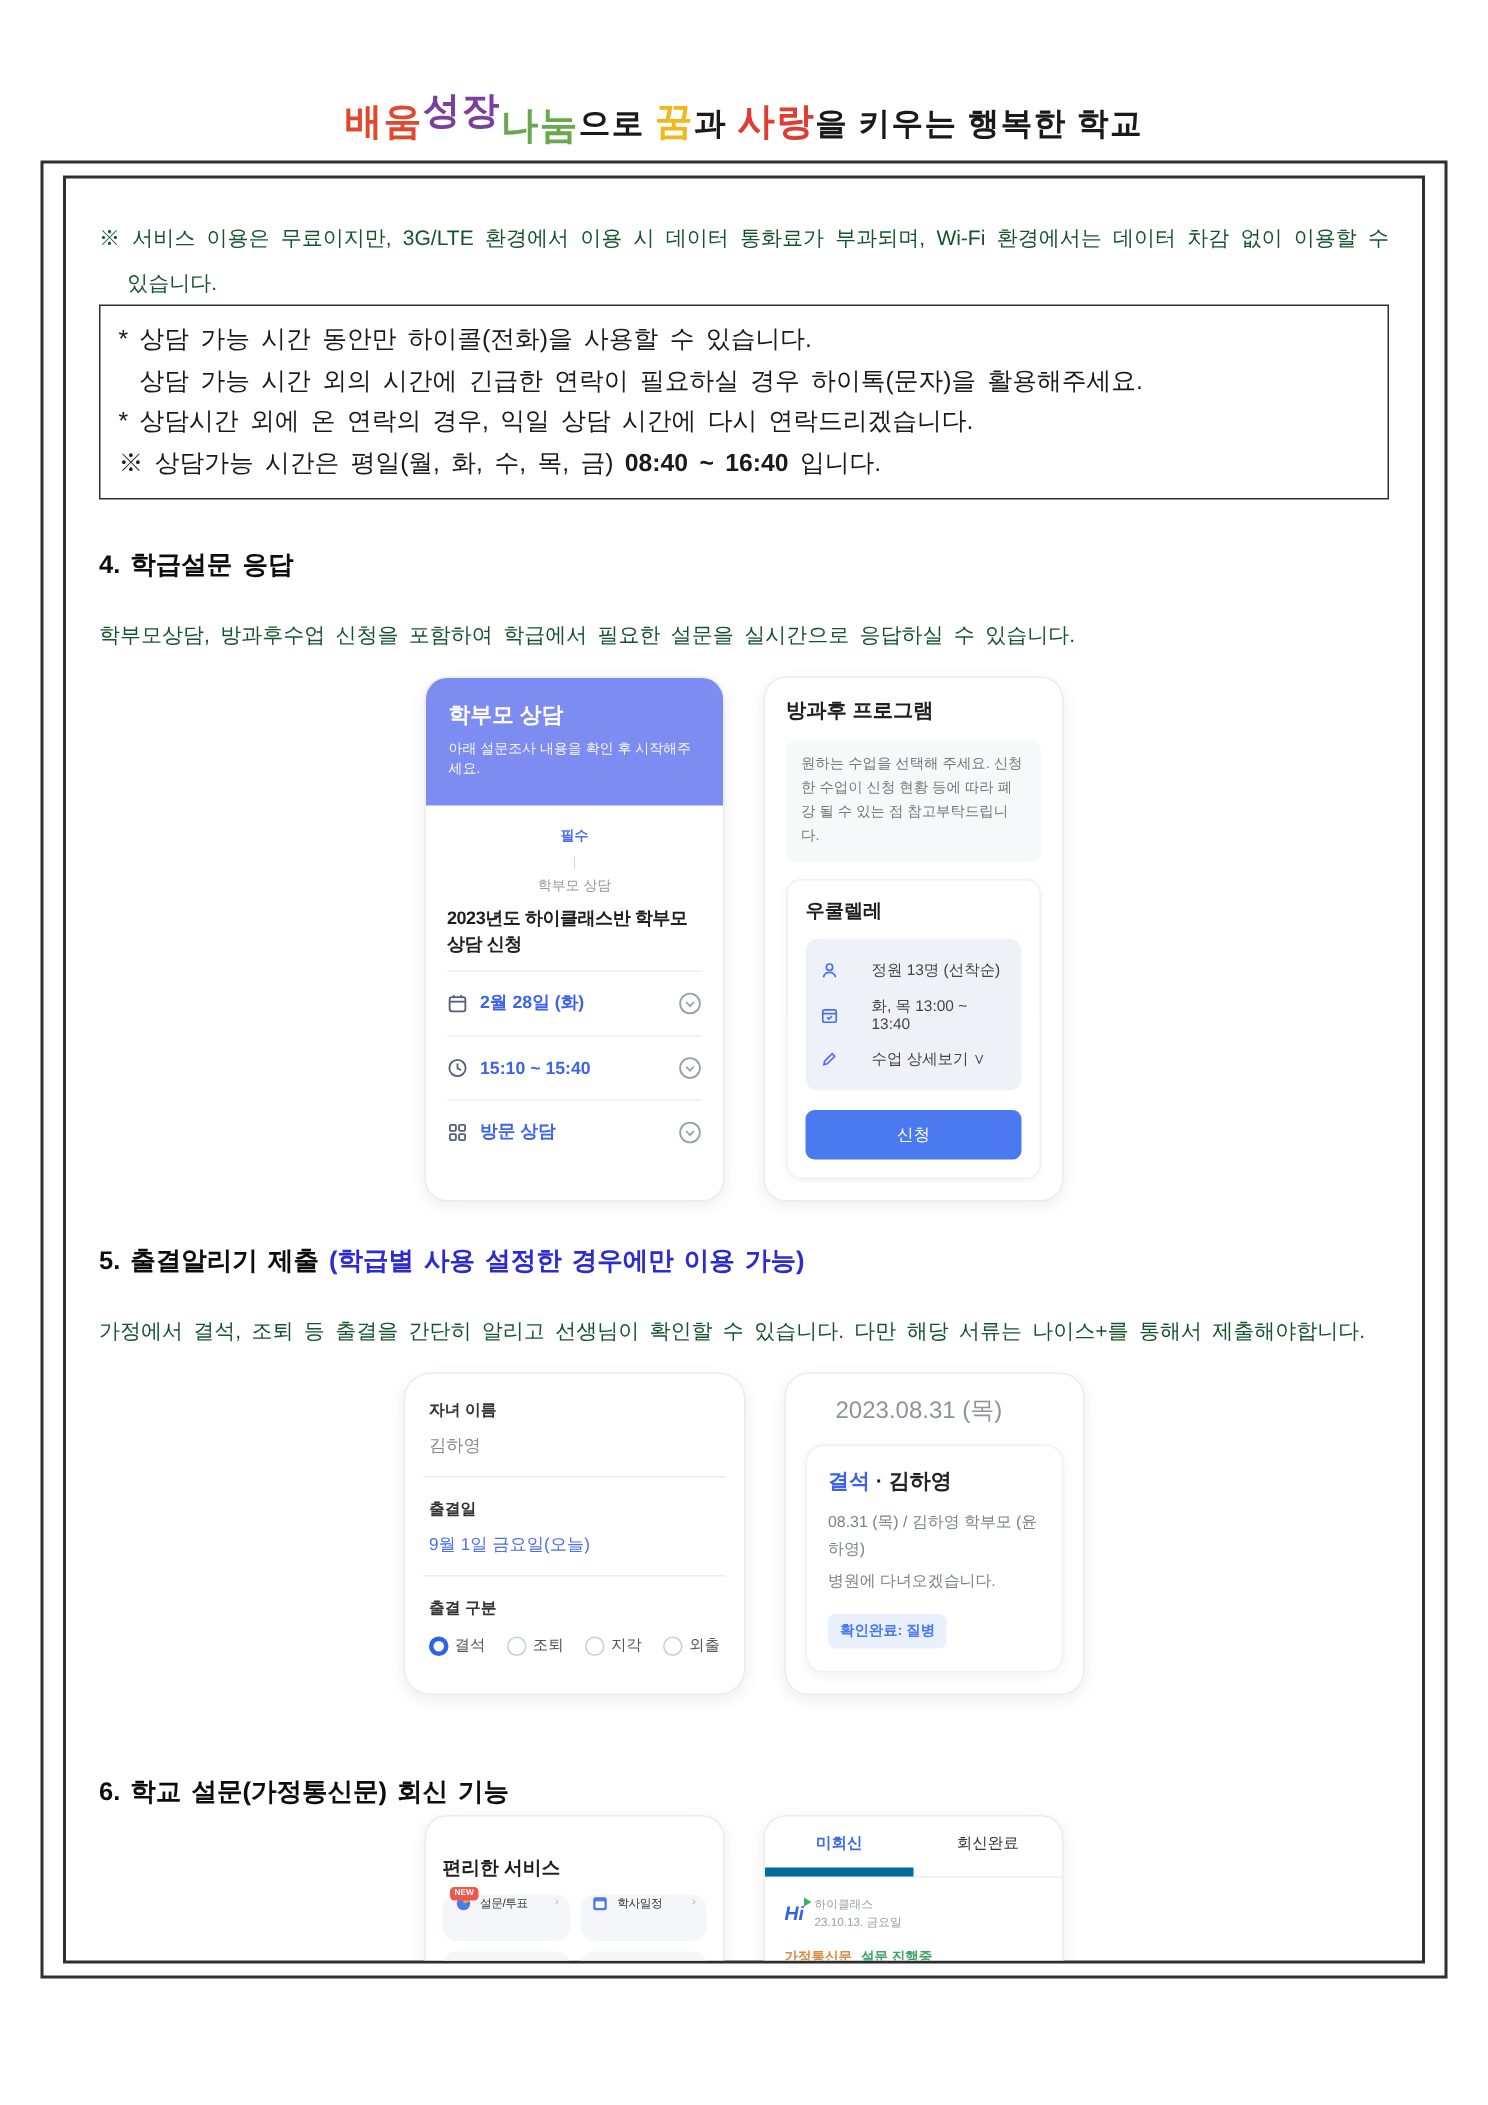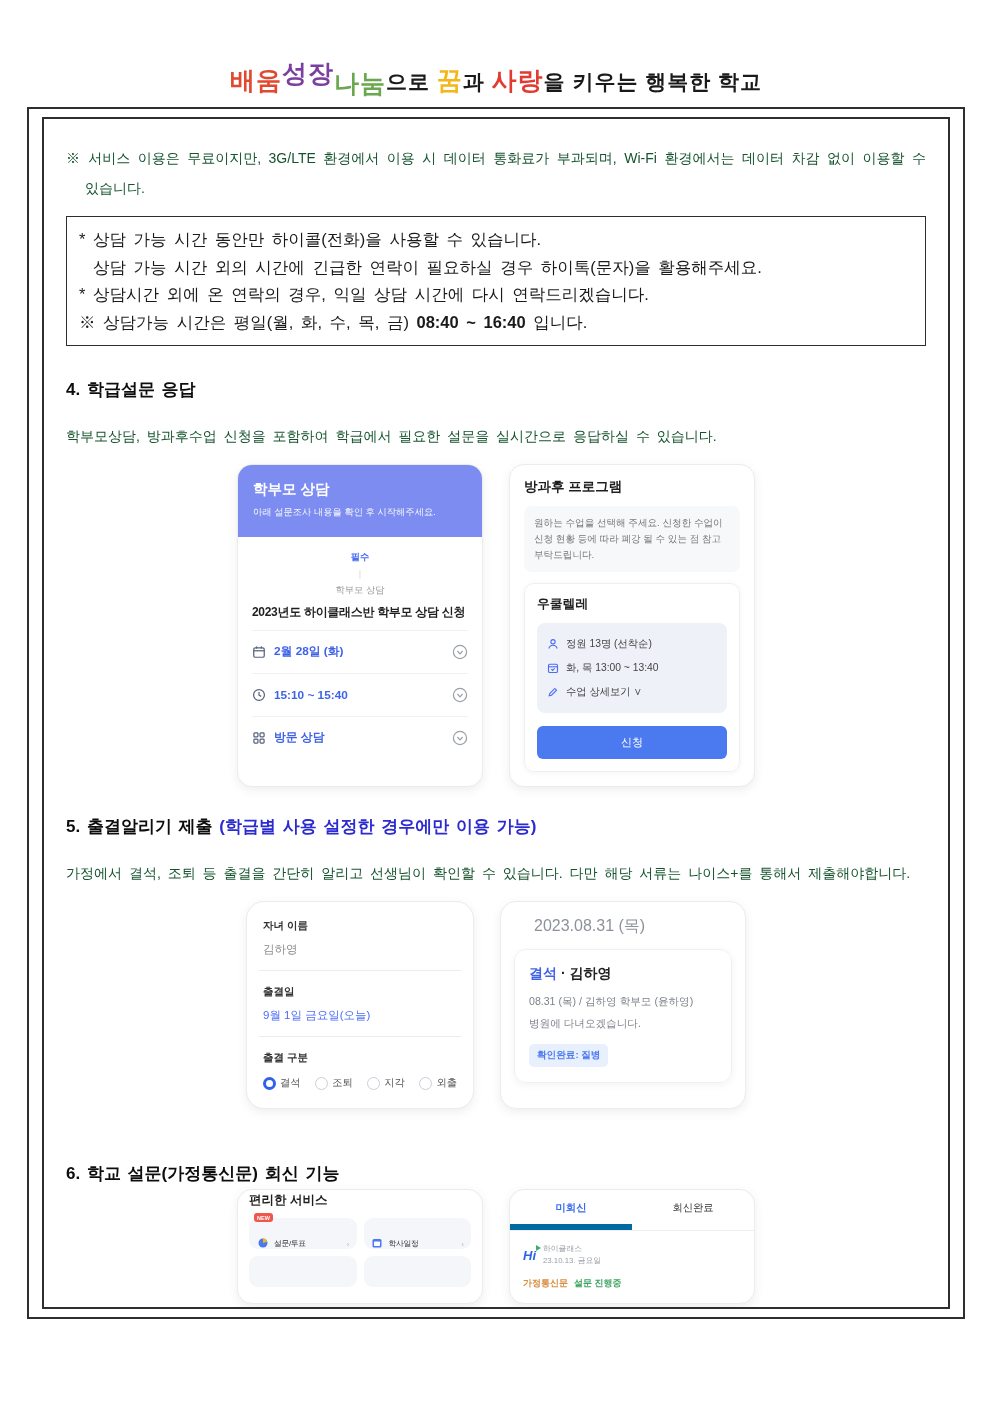--- a/index.html
+++ b/index.html
@@ -17,35 +17,35 @@
   .doc-header .raise { position:relative; top:-7px; }
   .doc-header .drop  { position:relative; top:3px; }
 
   
   .outer-box { margin:5px 27px 0; border:2px solid #2e2e2e; padding:8px 13px; height:1212px; }
   .inner-box { border:2px solid #2e2e2e; height:100%; padding:24px 22px 10px; overflow:hidden; }
 
   .doc-text { font-size:14px; line-height:30px; word-spacing:3px; color:#14532d; text-align:justify; }
   .hang { padding-left:1.35em; text-indent:-1.35em; }
 
-  .consult-box { border:1.5px solid #2e2e2e; margin-top:13px; padding:9px 12px; }
+  .consult-box { border:1.5px solid #2e2e2e; padding:9px 12px; }
   .consult-box p { font-size:16.5px; line-height:27.5px; word-spacing:3px; }
   .consult-box .indent { padding-left:14px; }
 
   .sec-heading { font-size:17px; font-weight:bold; color:#0d0d0d; word-spacing:2px; }
   .sec-heading .note { color:#2b2bd0; font-weight:bold; }
   .sec4 { margin-top:32px; }
   .sec5 { margin-top:28px; }
   .sec6 { margin-top:53px; }
   .sec-body { margin-top:20px; }
 
   
   .shot-row { display:flex; justify-content:center; gap:26px; margin-top:13px; }
   .phone-card {
-    width:246px; background:#fff; border:1px solid #ececec; border-radius:15px;
+    width:200px; background:#fff; border:1px solid #ececec; border-radius:15px;
     box-shadow:0 3px 10px rgba(80,90,110,.10); overflow:hidden; flex-shrink:0;
   }
 
   
   .pc-head { background:#7d8cf0; color:#fff; padding:15px 15px 18px; }
   .pc-head .t { font-size:14.5px; font-weight:bold; }
   .pc-head .s { font-size:9.3px; margin-top:7px; color:rgba(255,255,255,.93); }
   .pc-body { padding:14px 14px 4px; }
   .req-row { font-size:9.3px; display:flex; align-items:center; gap:5px;flex-direction:column; }
   .req-row .req { color:#4b6ef5; font-weight:bold; }
@@ -57,21 +57,21 @@
   .icon-ink { color:#55607a; display:flex; }
   .chev-circle { color:#9aa0a8; display:flex; }
 
   
   .as-pad { padding:13px 14px 14px; }
   .as-title { font-size:13.5px; font-weight:bold; color:#1f1f1f; }
   .as-desc { background:#f7f8fa; border-radius:8px; margin-top:10px; padding:9px 10px; font-size:9.6px; color:#777; line-height:1.68; }
   .as-card { border:1px solid #f0f0f0; border-radius:10px; box-shadow:0 1px 6px rgba(0,0,0,.05); padding:12px; margin-top:11px; }
   .as-class { font-size:12.8px; font-weight:bold; color:#1f1f1f; }
   .as-details { background:#eef1f8; border-radius:8px; padding:9px 10px; margin-top:10px; }
-  .as-detail { display:flex; align-items:center; gap:7px; font-size:10.3px; color:#444; padding:5px 0; }
+  .as-detail { display:flex; align-items:center; gap:22px; font-size:10.3px; color:#444; padding:5px 0; }
   .icon-blue { color:#4b6ef5; display:flex; }
   .as-apply { background:#4b79f0; color:#fff; text-align:center; border-radius:6px; padding:9px 0; font-size:11px; margin-top:13px; cursor:pointer; }
 
   
   .att-form { width:228px; padding:17px 16px 14px; border-radius:18px; }
   .f-label { font-size:10.5px; font-weight:bold; color:#333; }
   .f-value { font-size:11.5px; color:#8b8b8b; margin:9px 0 13px; }
   .f-value.blue { color:#4b6ef5; }
   .f-div { border-top:1px solid #ececec; margin:0 -4px 14px; }
   .radio-row { display:flex; justify-content:space-between; margin-top:11px; padding-bottom:4px; }
@@ -84,24 +84,24 @@
   .res-date { font-size:16px; color:#8d929b;margin-left:20px; }
   .res-card { border:1px solid #f0f0f0; border-radius:12px; box-shadow:0 2px 8px rgba(0,0,0,.05); padding:15px 14px; margin-top:12px; }
   .res-status { font-size:14px; font-weight:bold; }
   .res-status .st { color:#3f63e8; }
   .res-status .nm { color:#222; }
   .res-line { font-size:10.6px; color:#7d828a; line-height:1.65; margin-top:4px; }
   .res-line.first { margin-top:10px; }
   .res-badge { display:inline-block; background:#e9f0fd; color:#4b79f0; font-size:9.6px; font-weight:bold; border-radius:5px; padding:5px 8px; margin-top:12px; }
 
   
-  .svc { padding:0 11px 10px; }
+  .svc { padding:24px 11px 10px; }
   .svc-title { font-size:12.5px; font-weight:bold; color:#1f1f1f; margin:2px 0 9px; }
   .svc-grid { display:grid; grid-template-columns:1fr 1fr; gap:7px; }
-  .tile { position:relative; background:#f4f6f9; border-radius:9px; height:31px; display:flex; align-items:flex-end; gap:5px; padding:0 7px; font-size:7.8px; color:#333; cursor:pointer; }
+  .tile { position:relative; background:#f4f6f9; border-radius:9px; height:31px; display:flex; align-items:flex-start; gap:5px; padding:0 7px; font-size:7.8px; color:#333; cursor:pointer; }
   .tile .lbl { flex:1; letter-spacing:-.3px; }
   .tile .chv { color:#b4b8be; font-size:8px; }
   .new-badge { position:absolute; top:-5px; left:5px; background:#f0564b; color:#fff; font-size:5.5px; font-weight:bold; padding:1.5px 3px; border-radius:3px; }
   .t-ico { width:13px; height:13px; display:flex; align-items:center; justify-content:center; flex-shrink:0; }
 
   
   .nl-tabs { display:flex; border-bottom:1px solid #eee; }
   .nl-tab { flex:1; text-align:center; padding:11px 0 9px; font-size:10.3px; color:#333; cursor:pointer; }
   .nl-tab.on { color:#3a6af0; font-weight:bold; border-bottom:6px solid #0369a1; }
   .nl-body { padding:12px 13px 13px; }

